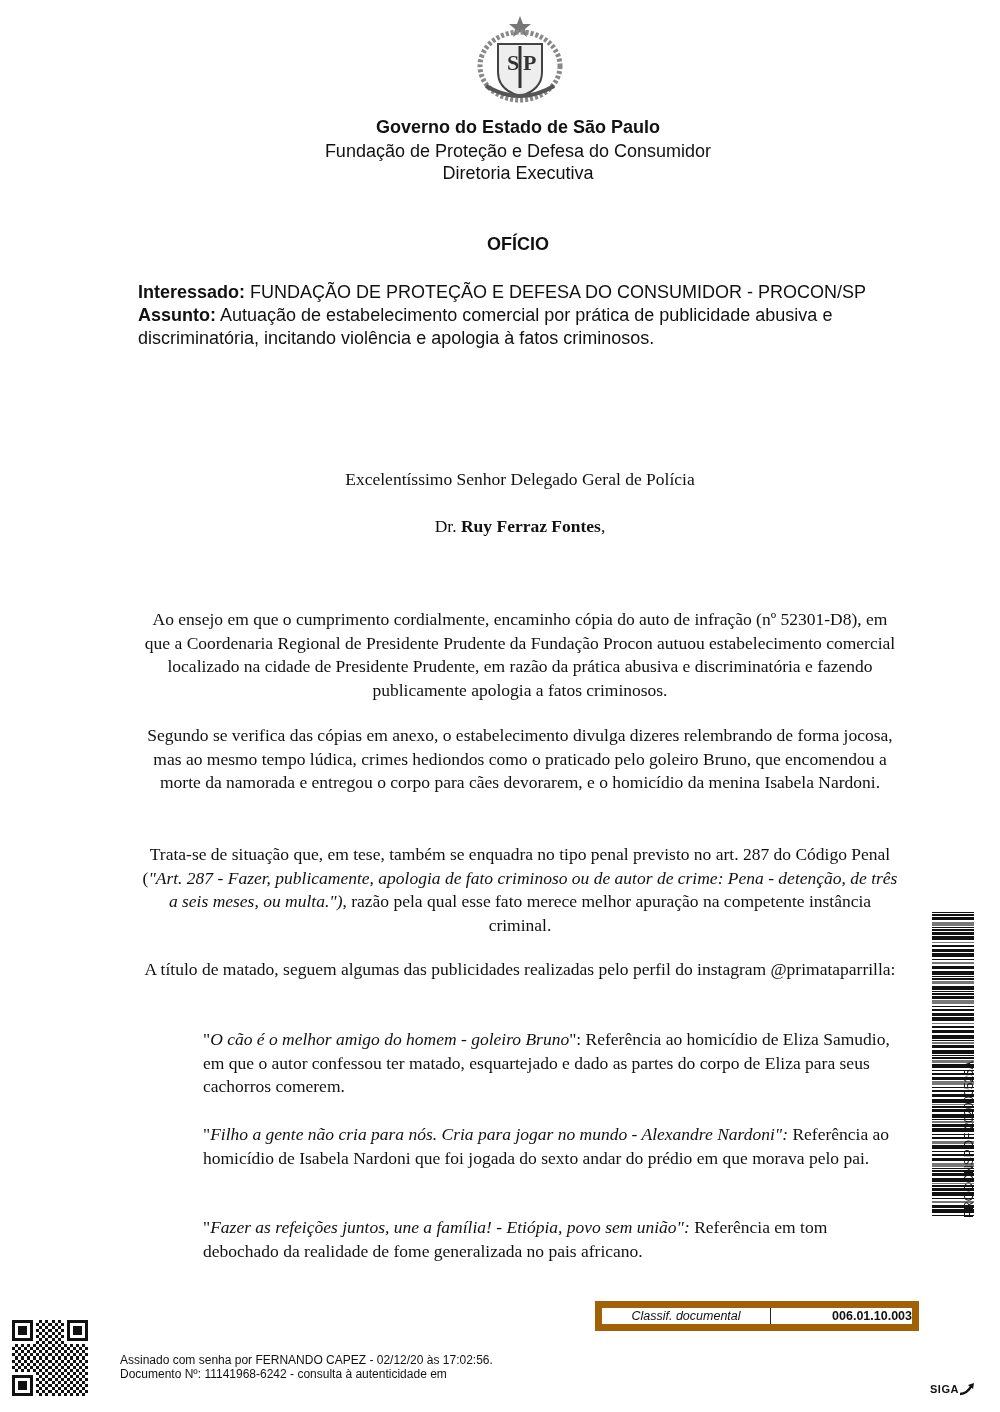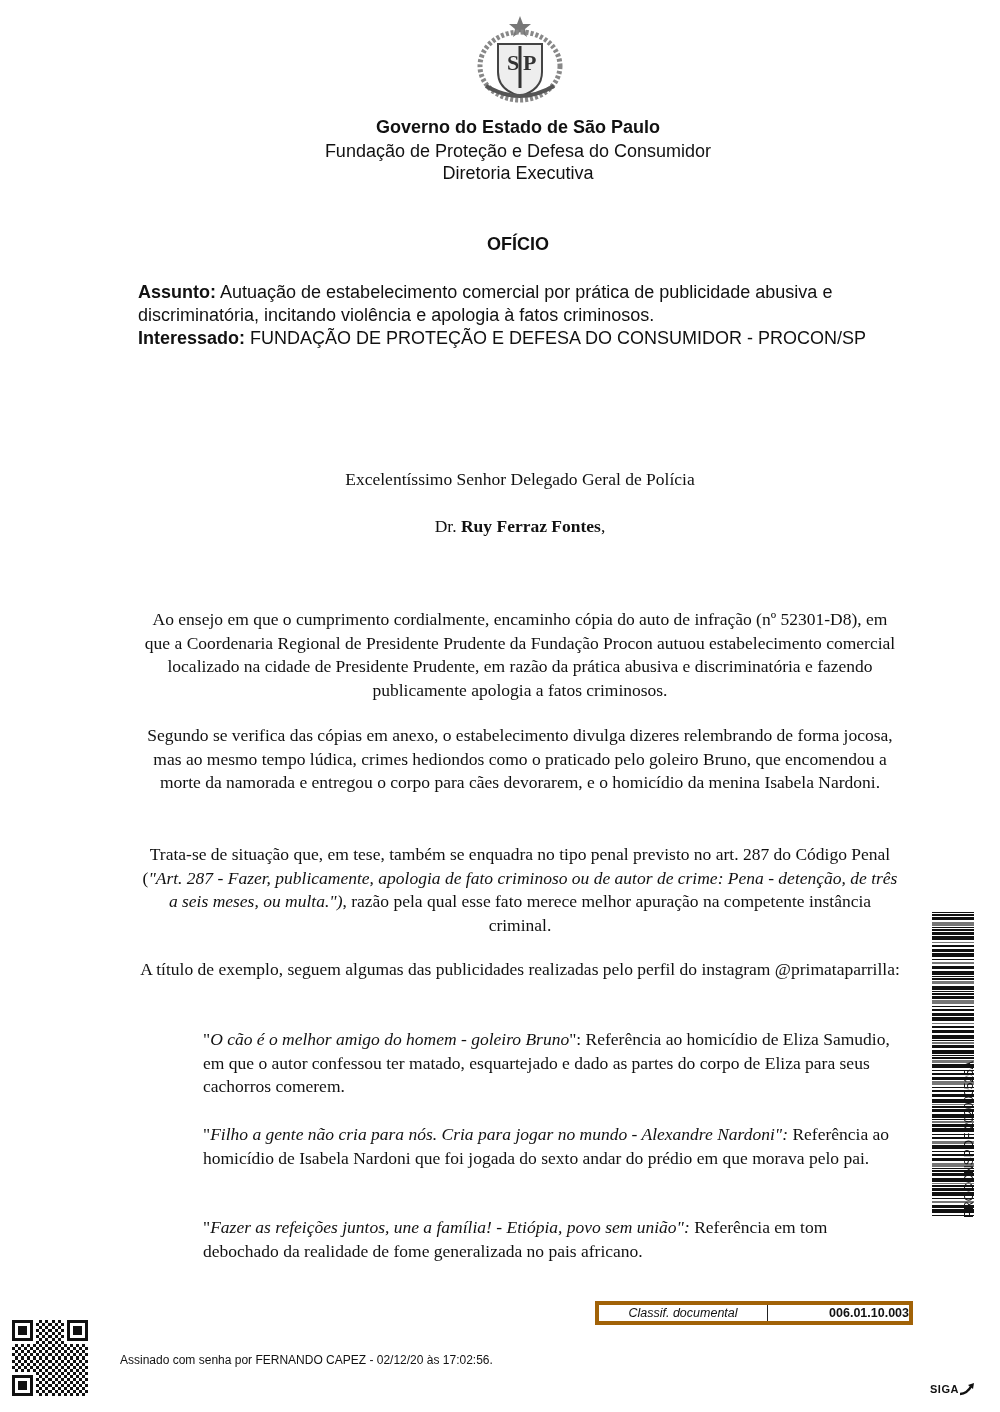--- a/index.html
+++ b/index.html
@@ -11,21 +11,21 @@
   .hdr { left:0; width:1036px; text-align:center; font-size:18px; }
   #h1 { top:117px; font-weight:bold; }
   #h2 { top:141px; }
   #h3 { top:163px; }
   #title { top:234px; left:0; width:1036px; text-align:center; font-weight:bold; font-size:18px; }
   #meta { left:138px; top:281px; width:770px; font-size:18px; line-height:23px; }
   #meta b { font-weight:bold; }
   .p { left:140px; width:760px; font-size:17.5px; line-height:23.6px;text-align:center; }
   .q { left:203px; width:700px; font-size:17.5px; line-height:23.6px; }
   i { font-style:italic; }
-  #classif { left:595px; top:1301px; width:310px; height:16px; border:4px solid #a16207; display:flex; font-size:12.5px; }
+  #classif { left:595px; top:1301px; width:310px; height:16px; border:7px solid #a16207; display:flex; font-size:12.5px; }
   #classif .c1 { width:168px; border-right:1px solid #222; text-align:center; font-style:italic; line-height:16px; }
   #classif .c2 { flex:1; text-align:right; line-height:16px;font-weight:bold; }
   #qr { left:12px; top:1320px; width:76px; height:76px; }
   #sig { left:120px; top:1354px; font-size:12px; line-height:13.5px; }
   #siga { left:930px; top:1382px; font-size:11px; font-weight:bold; letter-spacing:0.5px; }
   #barcode { left:932px; top:912px; width:42px; height:306px; }
   #barcode-text { left:962px; top:1218px; transform-origin:0 0; transform:rotate(-90deg); font-size:12px; white-space:nowrap; }
 </style>
 </head>
 <body>
@@ -40,31 +40,31 @@
   <path d="M12 72 Q46 92 80 72" fill="none" stroke="#555" stroke-width="4"></path>
 </svg>
 
 <div id="h1" class="abs hdr sans">Governo do Estado de São Paulo</div>
 <div id="h2" class="abs hdr sans">Fundação de Proteção e Defesa do Consumidor</div>
 <div id="h3" class="abs hdr sans">Diretoria Executiva</div>
 
 <div id="title" class="abs sans">OFÍCIO</div>
 
 <div id="meta" class="abs sans">
+  <div><b>Interessado:</b><span> FUNDAÇÃO DE PROTEÇÃO E DEFESA DO CONSUMIDOR - PROCON/SP</span></div>
   <div><b>Assunto:</b><span> Autuação de estabelecimento comercial por prática de publicidade abusiva e discriminatória, incitando violência e apologia à fatos criminosos.</span></div>
-  <div><b>Interessado:</b><span> FUNDAÇÃO DE PROTEÇÃO E DEFESA DO CONSUMIDOR - PROCON/SP</span></div>
 </div>
 
 <div class="abs p serif" style="top:468px;">Excelentíssimo Senhor Delegado Geral de Polícia</div>
 <div class="abs p serif" style="top:515px;"><span>Dr. </span><b>Ruy Ferraz Fontes</b><span>,</span></div>
 
 <div class="abs p serif" style="top:608px;">Ao ensejo em que o cumprimento cordialmente, encaminho cópia do auto de infração (nº 52301-D8), em que a Coordenaria Regional de Presidente Prudente da Fundação Procon autuou estabelecimento comercial localizado na cidade de Presidente Prudente, em razão da prática abusiva e discriminatória e fazendo publicamente apologia a fatos criminosos.</div>
 <div class="abs p serif" style="top:724px;">Segundo se verifica das cópias em anexo, o estabelecimento divulga dizeres relembrando de forma jocosa, mas ao mesmo tempo lúdica, crimes hediondos como o praticado pelo goleiro Bruno, que encomendou a morte da namorada e entregou o corpo para cães devorarem, e o homicídio da menina Isabela Nardoni.</div>
 <div class="abs p serif" style="top:843px;"><span>Trata-se de situação que, em tese, também se enquadra no tipo penal previsto no art. 287 do Código Penal (</span><i>"Art. 287 - Fazer, publicamente, apologia de fato criminoso ou de autor de crime: Pena - detenção, de três a seis meses, ou multa.")</i><span>, razão pela qual esse fato merece melhor apuração na competente instância criminal.</span></div>
-<div class="abs p serif" style="top:958px;">A título de exemplo, seguem algumas das publicidades realizadas pelo perfil do instagram @primataparrilla:</div>
+<div class="abs p serif" style="top:958px;">A título de matado, seguem algumas das publicidades realizadas pelo perfil do instagram @primataparrilla:</div>
 
 <div class="abs q serif" style="top:1028px;"><span>"</span><i>O cão é o melhor amigo do homem - goleiro Bruno</i><span>": Referência ao homicídio de Eliza Samudio, em que o autor confessou ter matado, esquartejado e dado as partes do corpo de Eliza para seus cachorros comerem.</span></div>
 <div class="abs q serif" style="top:1123px;"><span>"</span><i>Filho a gente não cria para nós. Cria para jogar no mundo - Alexandre Nardoni":</i><span> Referência ao homicídio de Isabela Nardoni que foi jogada do sexto andar do prédio em que morava pelo pai.</span></div>
 <div class="abs q serif" style="top:1216px;"><span>"</span><i>Fazer as refeições juntos, une a família! - Etiópia, povo sem união":</i><span> Referência em tom debochado da realidade de fome generalizada no pais africano.</span></div>
 
 <div id="classif" class="abs sans">
   <div class="c1">Classif. documental</div>
   <div class="c2">006.01.10.003</div>
 </div>
 
@@ -372,18 +372,19 @@
     <rect x="18" y="0" width="7" height="7" fill="#111"></rect>
     <rect x="19" y="1" width="5" height="5" fill="#fff"></rect>
     <rect x="20" y="2" width="3" height="3" fill="#111"></rect>
     <rect x="0" y="18" width="7" height="7" fill="#111"></rect>
     <rect x="1" y="19" width="5" height="5" fill="#fff"></rect>
     <rect x="2" y="20" width="3" height="3" fill="#111"></rect>
   </svg>
 
 <div id="sig" class="abs sans">
   <div>Assinado com senha por FERNANDO CAPEZ - 02/12/20 às 17:02:56.</div>
+  <div>Documento Nº: 11141968-6242 - consulta à autenticidade em</div>
 </div>
 
 <div id="siga" class="abs sans"><span>SIGA</span><svg width="16" height="14" viewBox="0 0 16 14" style="vertical-align:-3px">
       <path d="M1 12 Q8 12 13 3" fill="none" stroke="#111" stroke-width="2.5"></path>
       <polygon points="9,3 15,1 14,7" fill="#111"></polygon>
     </svg></div>
 
 </body></html>

